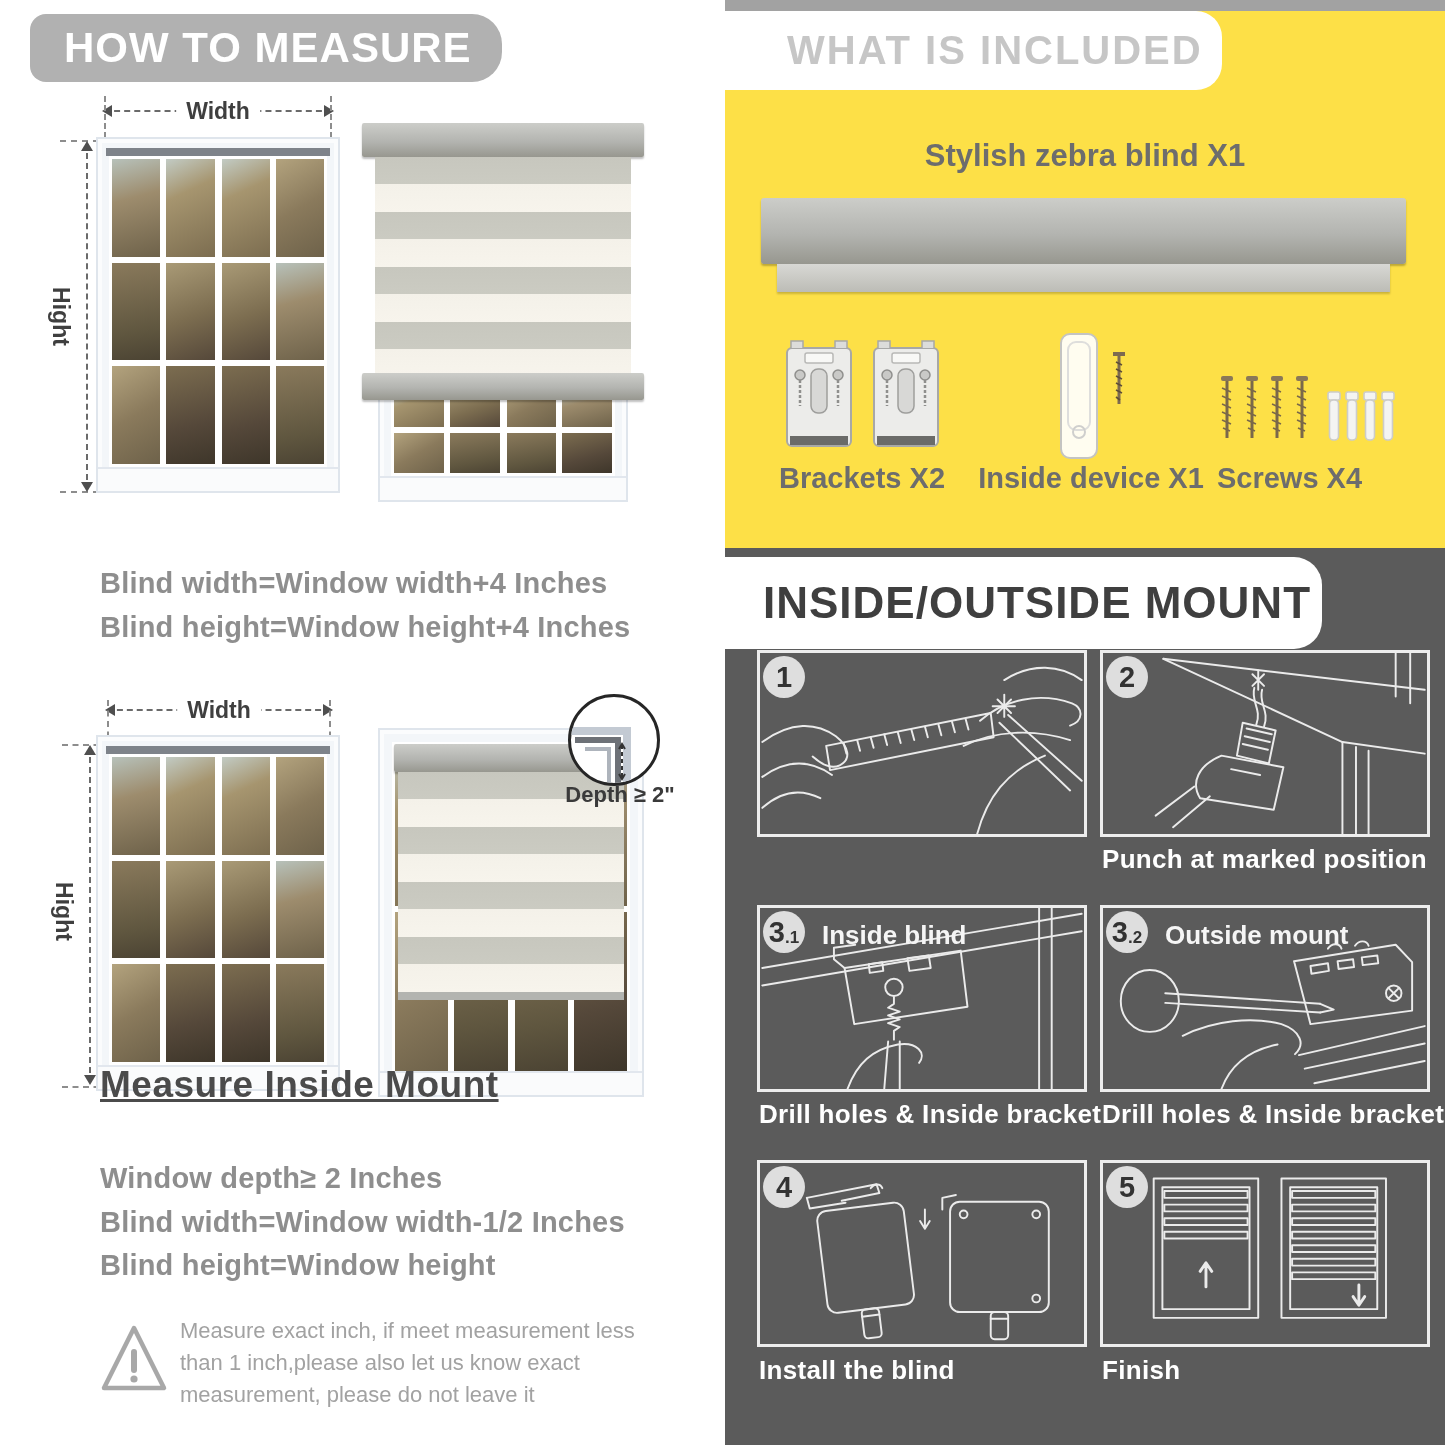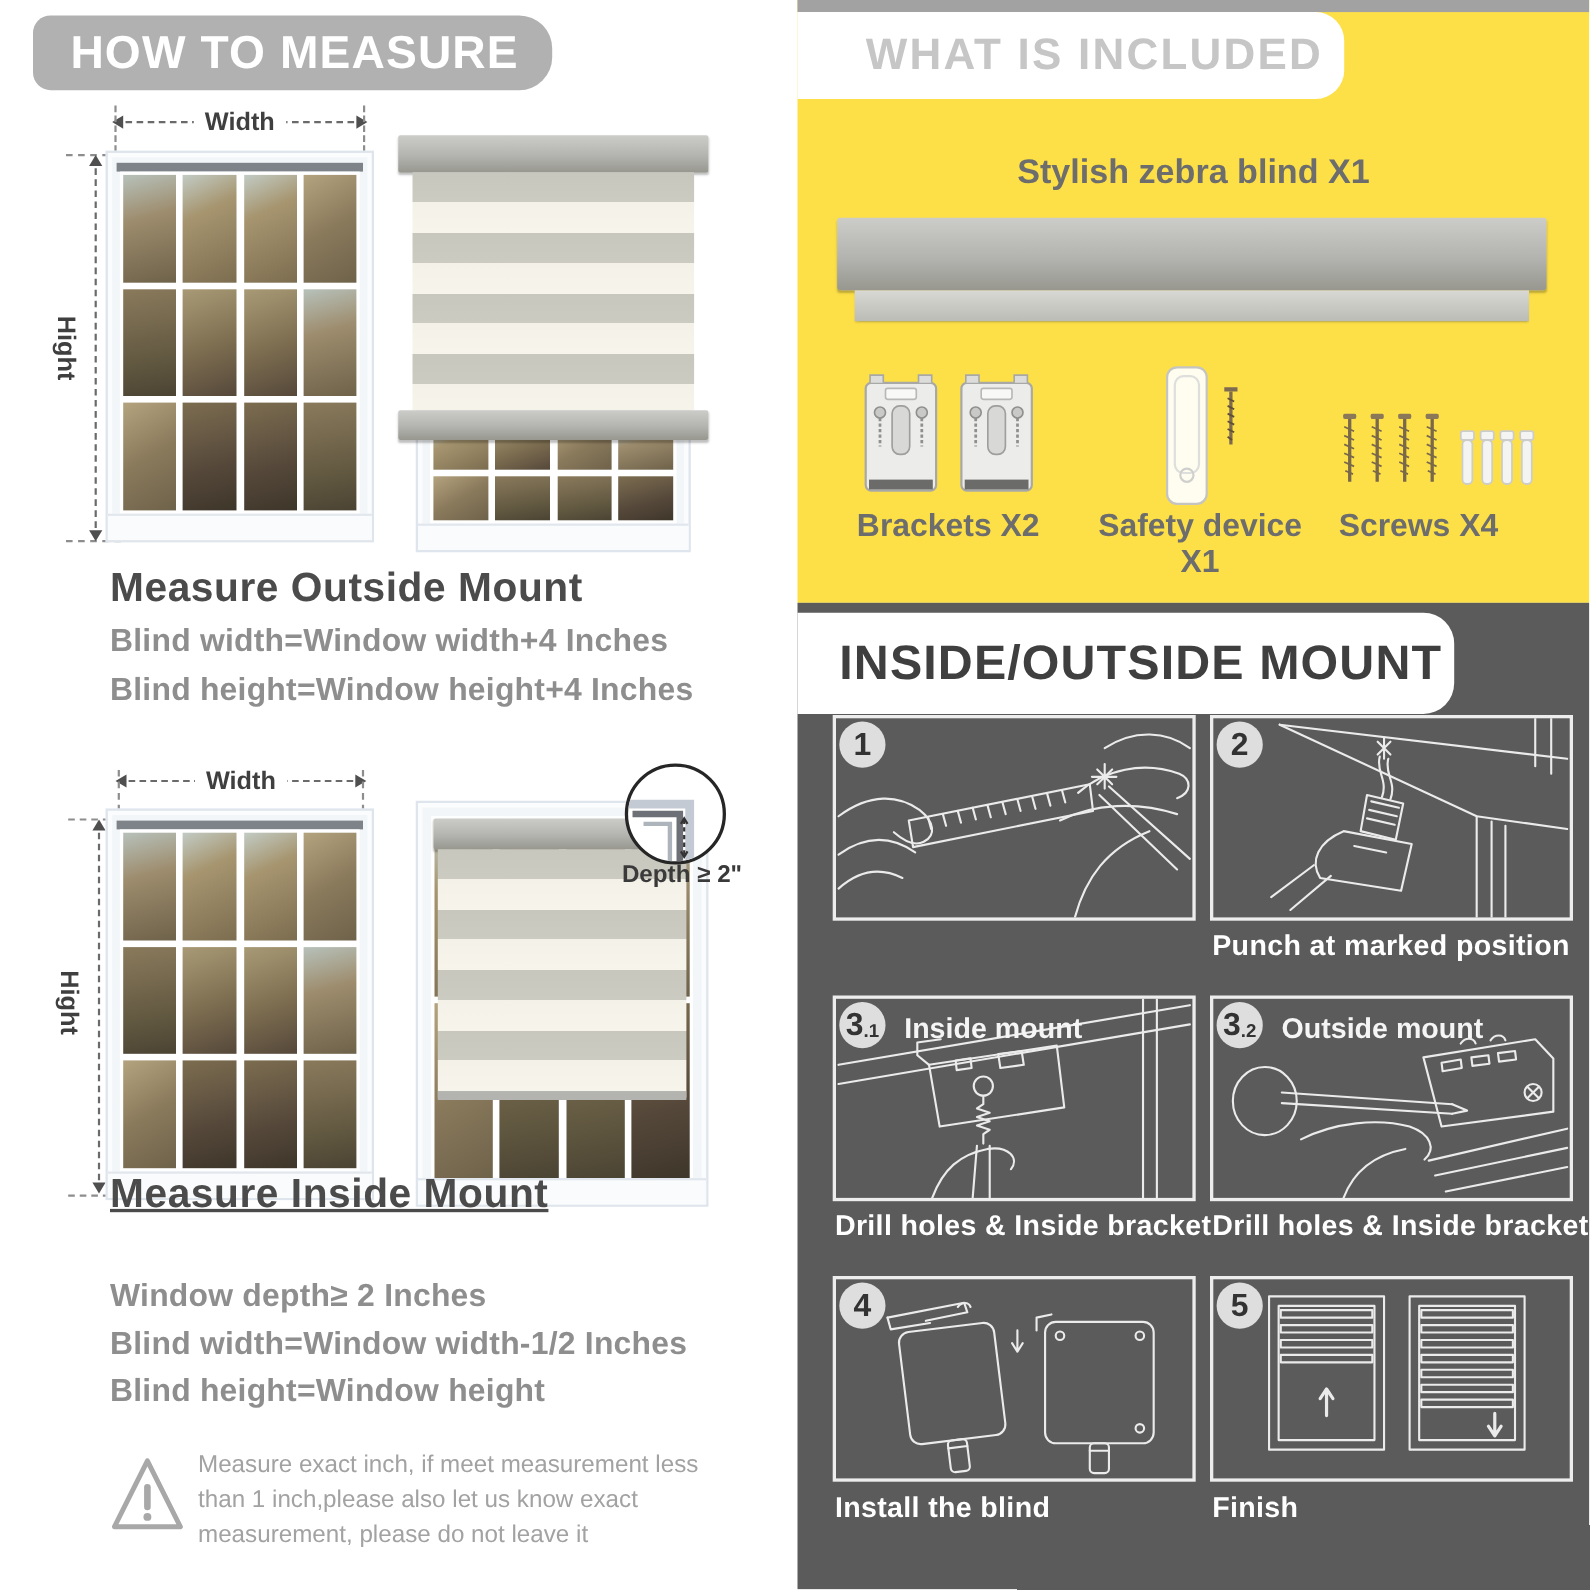--- a/index.html
+++ b/index.html
@@ -145,21 +145,20 @@
               <div class="p6"></div>
           </div>
         </div>
         <div class="win-sill"></div>
       </div>
       <div class="abs rail" style="left:0;top:0;width:282px;height:34px;"></div>
       <div class="abs fabric" style="left:13px;top:34px;width:256px;height:216px;"></div>
       <div class="abs rail" style="left:0;top:250px;width:282px;height:27px;"></div>
     </div>
 
-    <div class="abs sec-heading" style="left:100px;top:513px;">Measure Outside Mount</div>
     <div class="abs sec-line" style="left:100px;top:567px;">Blind width=Window width+4 Inches</div>
     <div class="abs sec-line" style="left:100px;top:611px;">Blind height=Window height+4 Inches</div>
 
     <div class="abs dim-h" style="left:107px;top:709px;width:224px;">
       <i class="ah-l"></i>
         <i class="ah-r"></i>
       <span class="lbl">Width</span>
     </div>
     <div class="abs dim-bound-v" style="left:107px;top:700px;height:48px;"></div>
     <div class="abs dim-bound-v" style="left:329px;top:700px;height:48px;"></div>
@@ -323,21 +322,21 @@
             <rect x="1.5" y="24" width="9" height="40" rx="4"></rect>
           </g>
         <g transform="translate(162,0)">
             <rect x="0" y="16" width="12" height="8" rx="2"></rect>
             <rect x="1.5" y="24" width="9" height="40" rx="4"></rect>
           </g>
       </g>
     </svg>
 
     <div class="abs part-label" style="left:32px;top:462px;width:210px;">Brackets X2</div>
-    <div class="abs part-label" style="left:252px;top:462px;width:228px;">Safety device X1</div>
+    <div class="abs part-label" style="left:252px;top:462px;width:228px;">Inside device X1</div>
     <div class="abs part-label" style="left:462px;top:462px;width:205px;">Screws X4</div>
   </div>
 
   <div class="abs right-bottom">
     <div class="abs mount-box">
       <span>INSIDE/OUTSIDE MOUNT</span>
     </div>
 
     <div class="abs step-box" style="left:32px;top:102px;">
       <svg class="lineart" viewBox="0 0 330 187">
@@ -387,21 +386,21 @@
         <path d="M150,52 l22,-3 l2,13 l-22,3 Z M110,58 l14,-2 l1,9 l-14,2 Z"></path>
         <circle cx="136" cy="82" r="9"></circle>
         <path d="M136,92 l0,7 l-6,4 l12,4 l-12,4 l12,4 l-12,4 l12,4 l-6,4 l0,9"></path>
         <path d="M130,138 L126,187 M142,138 L142,187"></path>
         <path d="M88,187 C98,160 114,146 140,141 C160,138 170,150 162,160"></path>
       </svg>
       <div class="step-badge">
         <span class="bmain">3</span>
           <span class="bsub">.1</span>
       </div>
-      <div class="step-title">Inside mount</div>
+      <div class="step-title">Inside blind</div>
     </div>
     <div class="abs step-caption" style="left:34px;top:551px;">Drill holes &amp;  Inside bracket</div>
 
     <div class="abs step-box" style="left:375px;top:357px;">
       <svg class="lineart" viewBox="0 0 330 187">
         <path d="M195,55 L300,38 L317,56 L317,106 L212,120 Z"></path>
         <path d="M212,60 l18,-3 l1,8 l-18,3 Z M240,55 l16,-2 l1,8 l-16,2 Z M265,51 l16,-2 l1,8 l-16,2 Z"></path>
         <path d="M230,42 C234,36 242,36 244,42 M258,39 C262,33 270,33 272,39"></path>
         <circle cx="298" cy="88" r="8"></circle>
         <path d="M293,83 l10,10 M303,83 l-10,10"></path>

